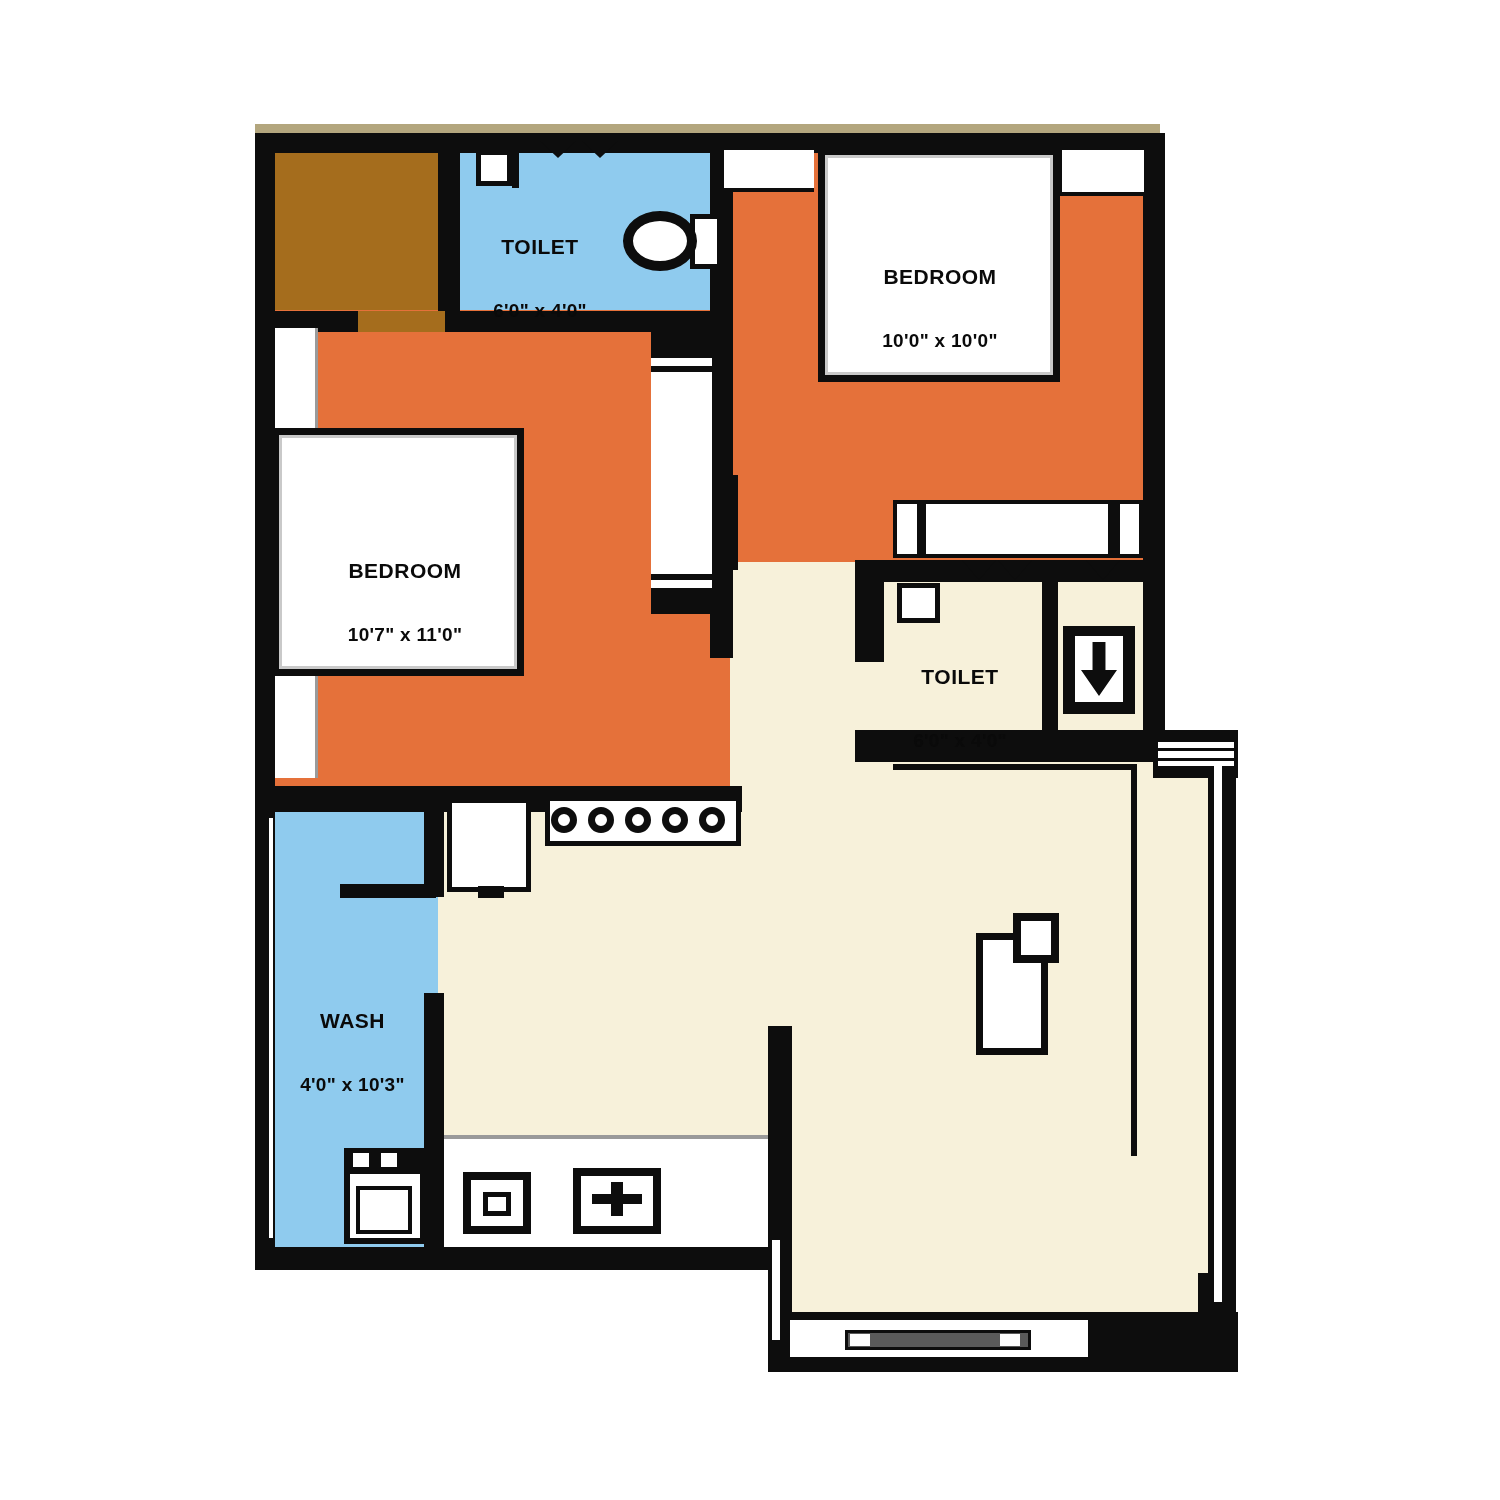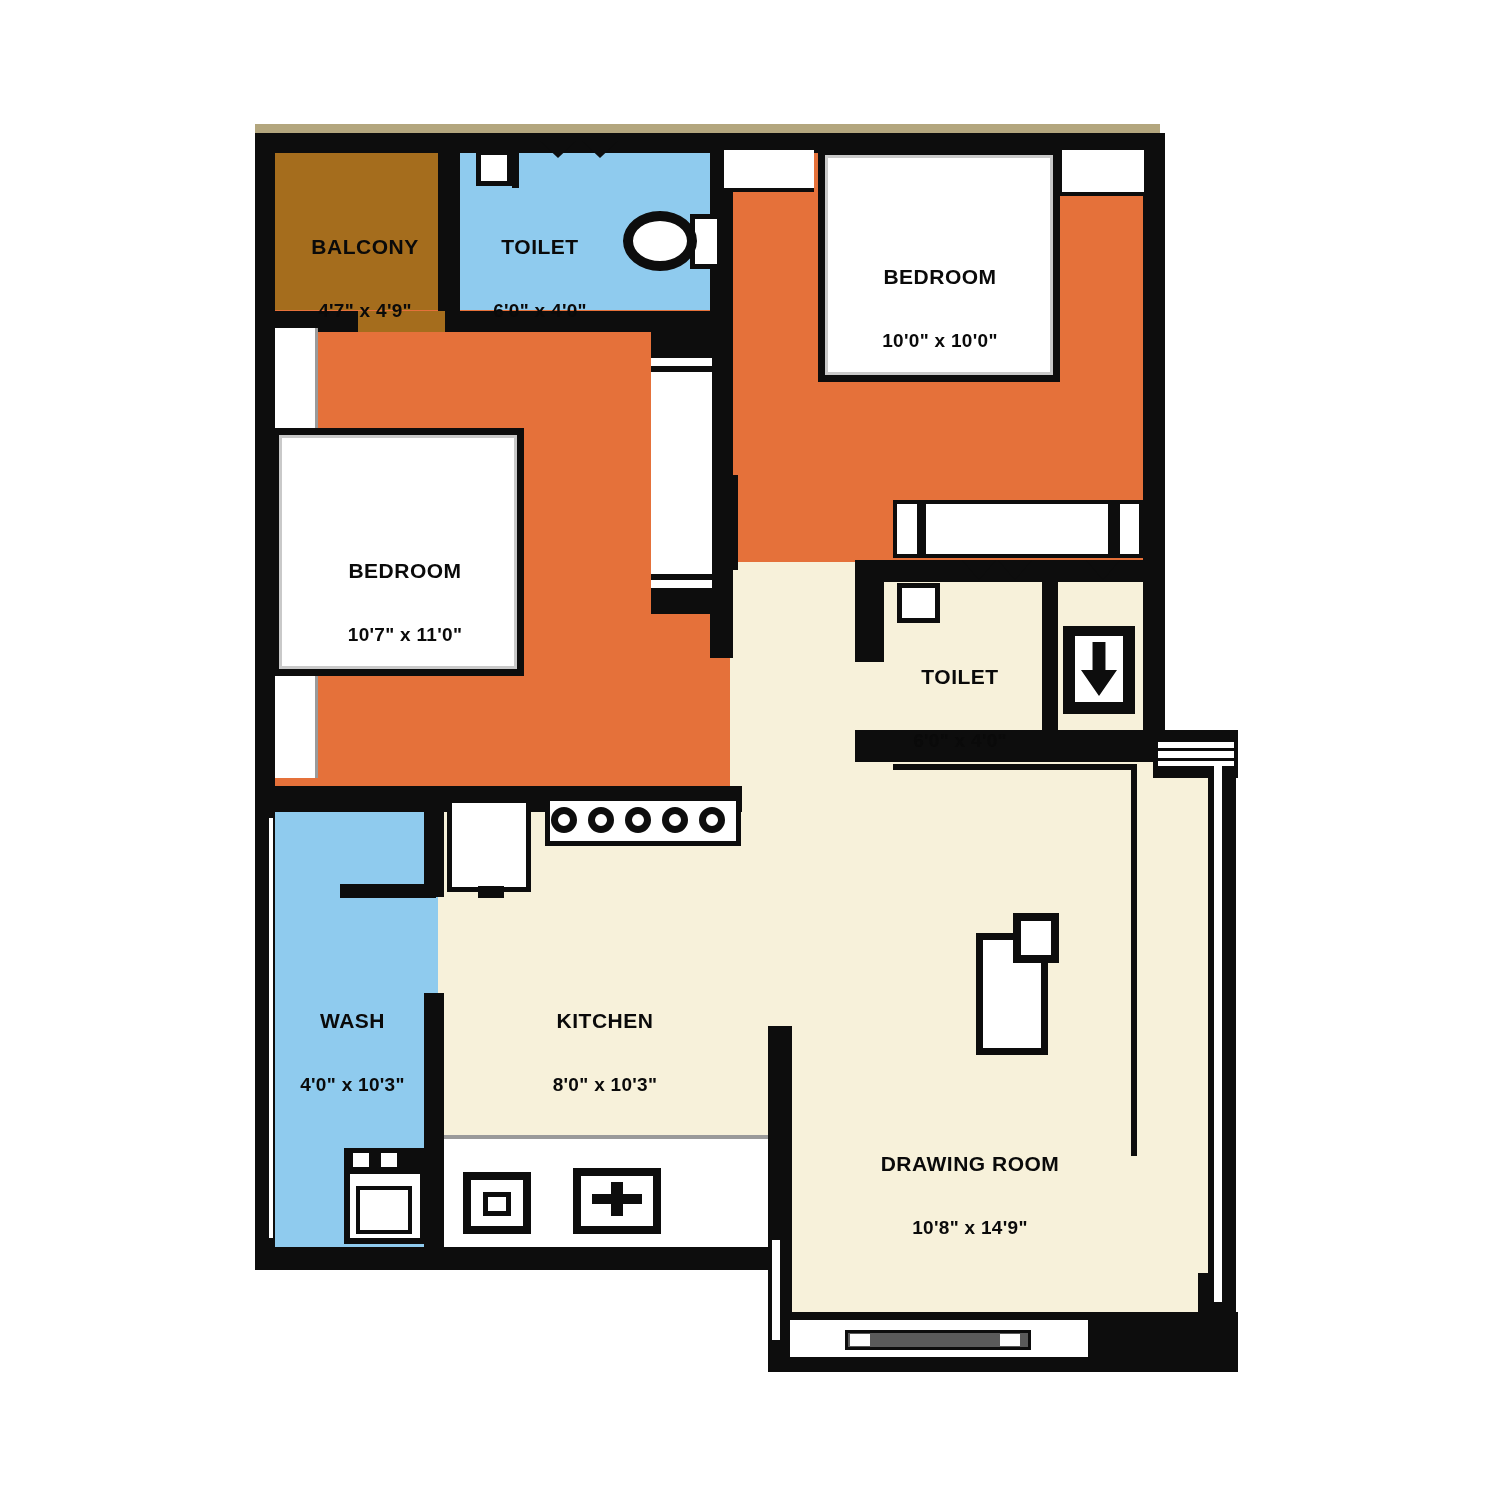--- a/index.html
+++ b/index.html
@@ -126,47 +126,35 @@
   <div class="abs" style="left:353px;top:1153px;width:16px;height:14px;background:#ffffff;"></div>
   <div class="abs" style="left:381px;top:1153px;width:16px;height:14px;background:#ffffff;"></div>
   <div class="abs" style="left:356px;top:1186px;width:56px;height:48px;background:#ffffff;border:4px solid #0d0d0d;box-sizing:border-box;"></div>
 
   <div class="w" style="left:893px;top:764px;width:244px;height:6px;"></div>
   <div class="w" style="left:1131px;top:764px;width:6px;height:392px;"></div>
   <div class="abs" style="left:976px;top:933px;width:72px;height:122px;background:#ffffff;border:7px solid #0d0d0d;box-sizing:border-box;"></div>
   <div class="abs" style="left:1013px;top:913px;width:46px;height:50px;background:#0d0d0d;"></div>
   <div class="abs" style="left:1021px;top:921px;width:30px;height:34px;background:#ffffff;"></div>
 
-  <div class="lbl" style="left:280px;top:198px;width:170px;">
-    <div>BALCONY</div>
-    <div class="dims">4'7" x 4'9"</div>
-  </div>
   <div class="lbl" style="left:470px;top:198px;width:140px;">
     <div>TOILET</div>
     <div class="dims">6'0" x 4'0"</div>
   </div>
   <div class="lbl" style="left:845px;top:228px;width:190px;">
     <div>BEDROOM</div>
     <div class="dims">10'0" x 10'0"</div>
   </div>
   <div class="lbl" style="left:310px;top:522px;width:190px;">
     <div>BEDROOM</div>
     <div class="dims">10'7" x 11'0"</div>
   </div>
   <div class="lbl" style="left:895px;top:628px;width:130px;">
     <div>TOILET</div>
     <div class="dims">6'0" x 4'0"</div>
   </div>
   <div class="lbl" style="left:300px;top:972px;width:105px;">
     <div>WASH</div>
     <div class="dims">4'0" x 10'3"</div>
   </div>
-  <div class="lbl" style="left:505px;top:972px;width:200px;">
-    <div>KITCHEN</div>
-    <div class="dims">8'0" x 10'3"</div>
-  </div>
-  <div class="lbl" style="left:840px;top:1115px;width:260px;">
-    <div>DRAWING ROOM</div>
-    <div class="dims">10'8" x 14'9"</div>
-  </div>
 
 
 </div>
 
 </body></html>

